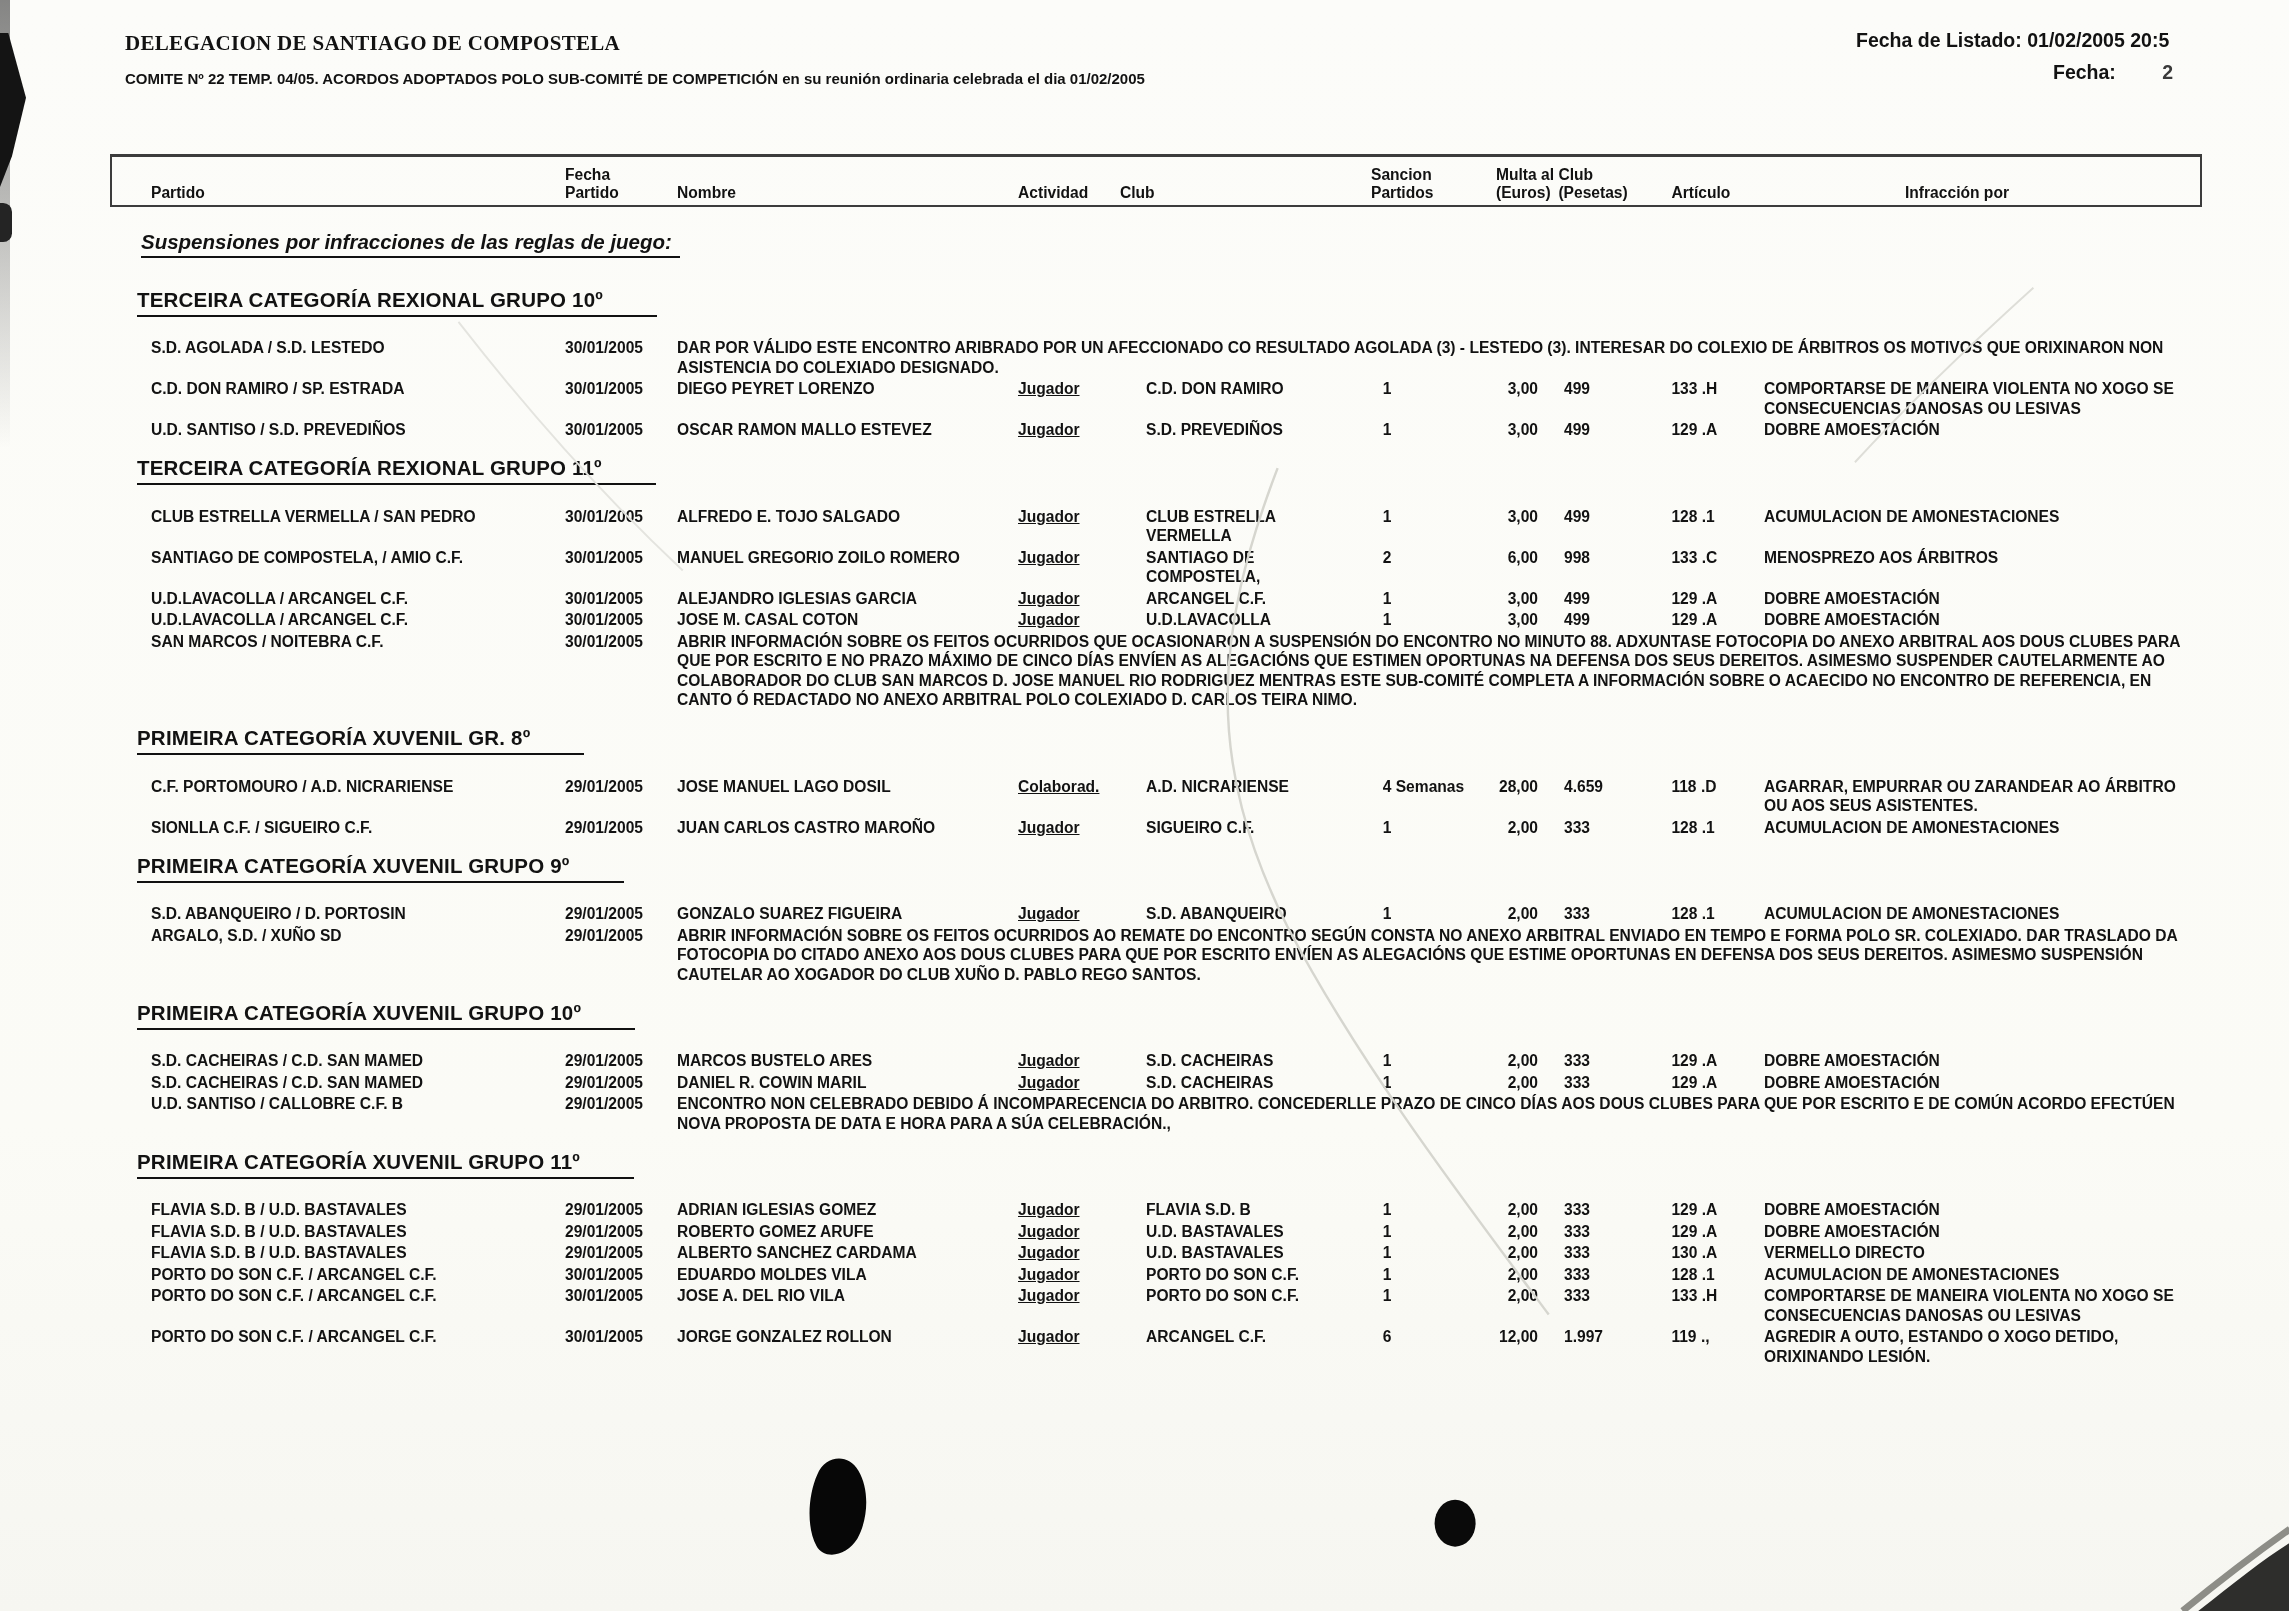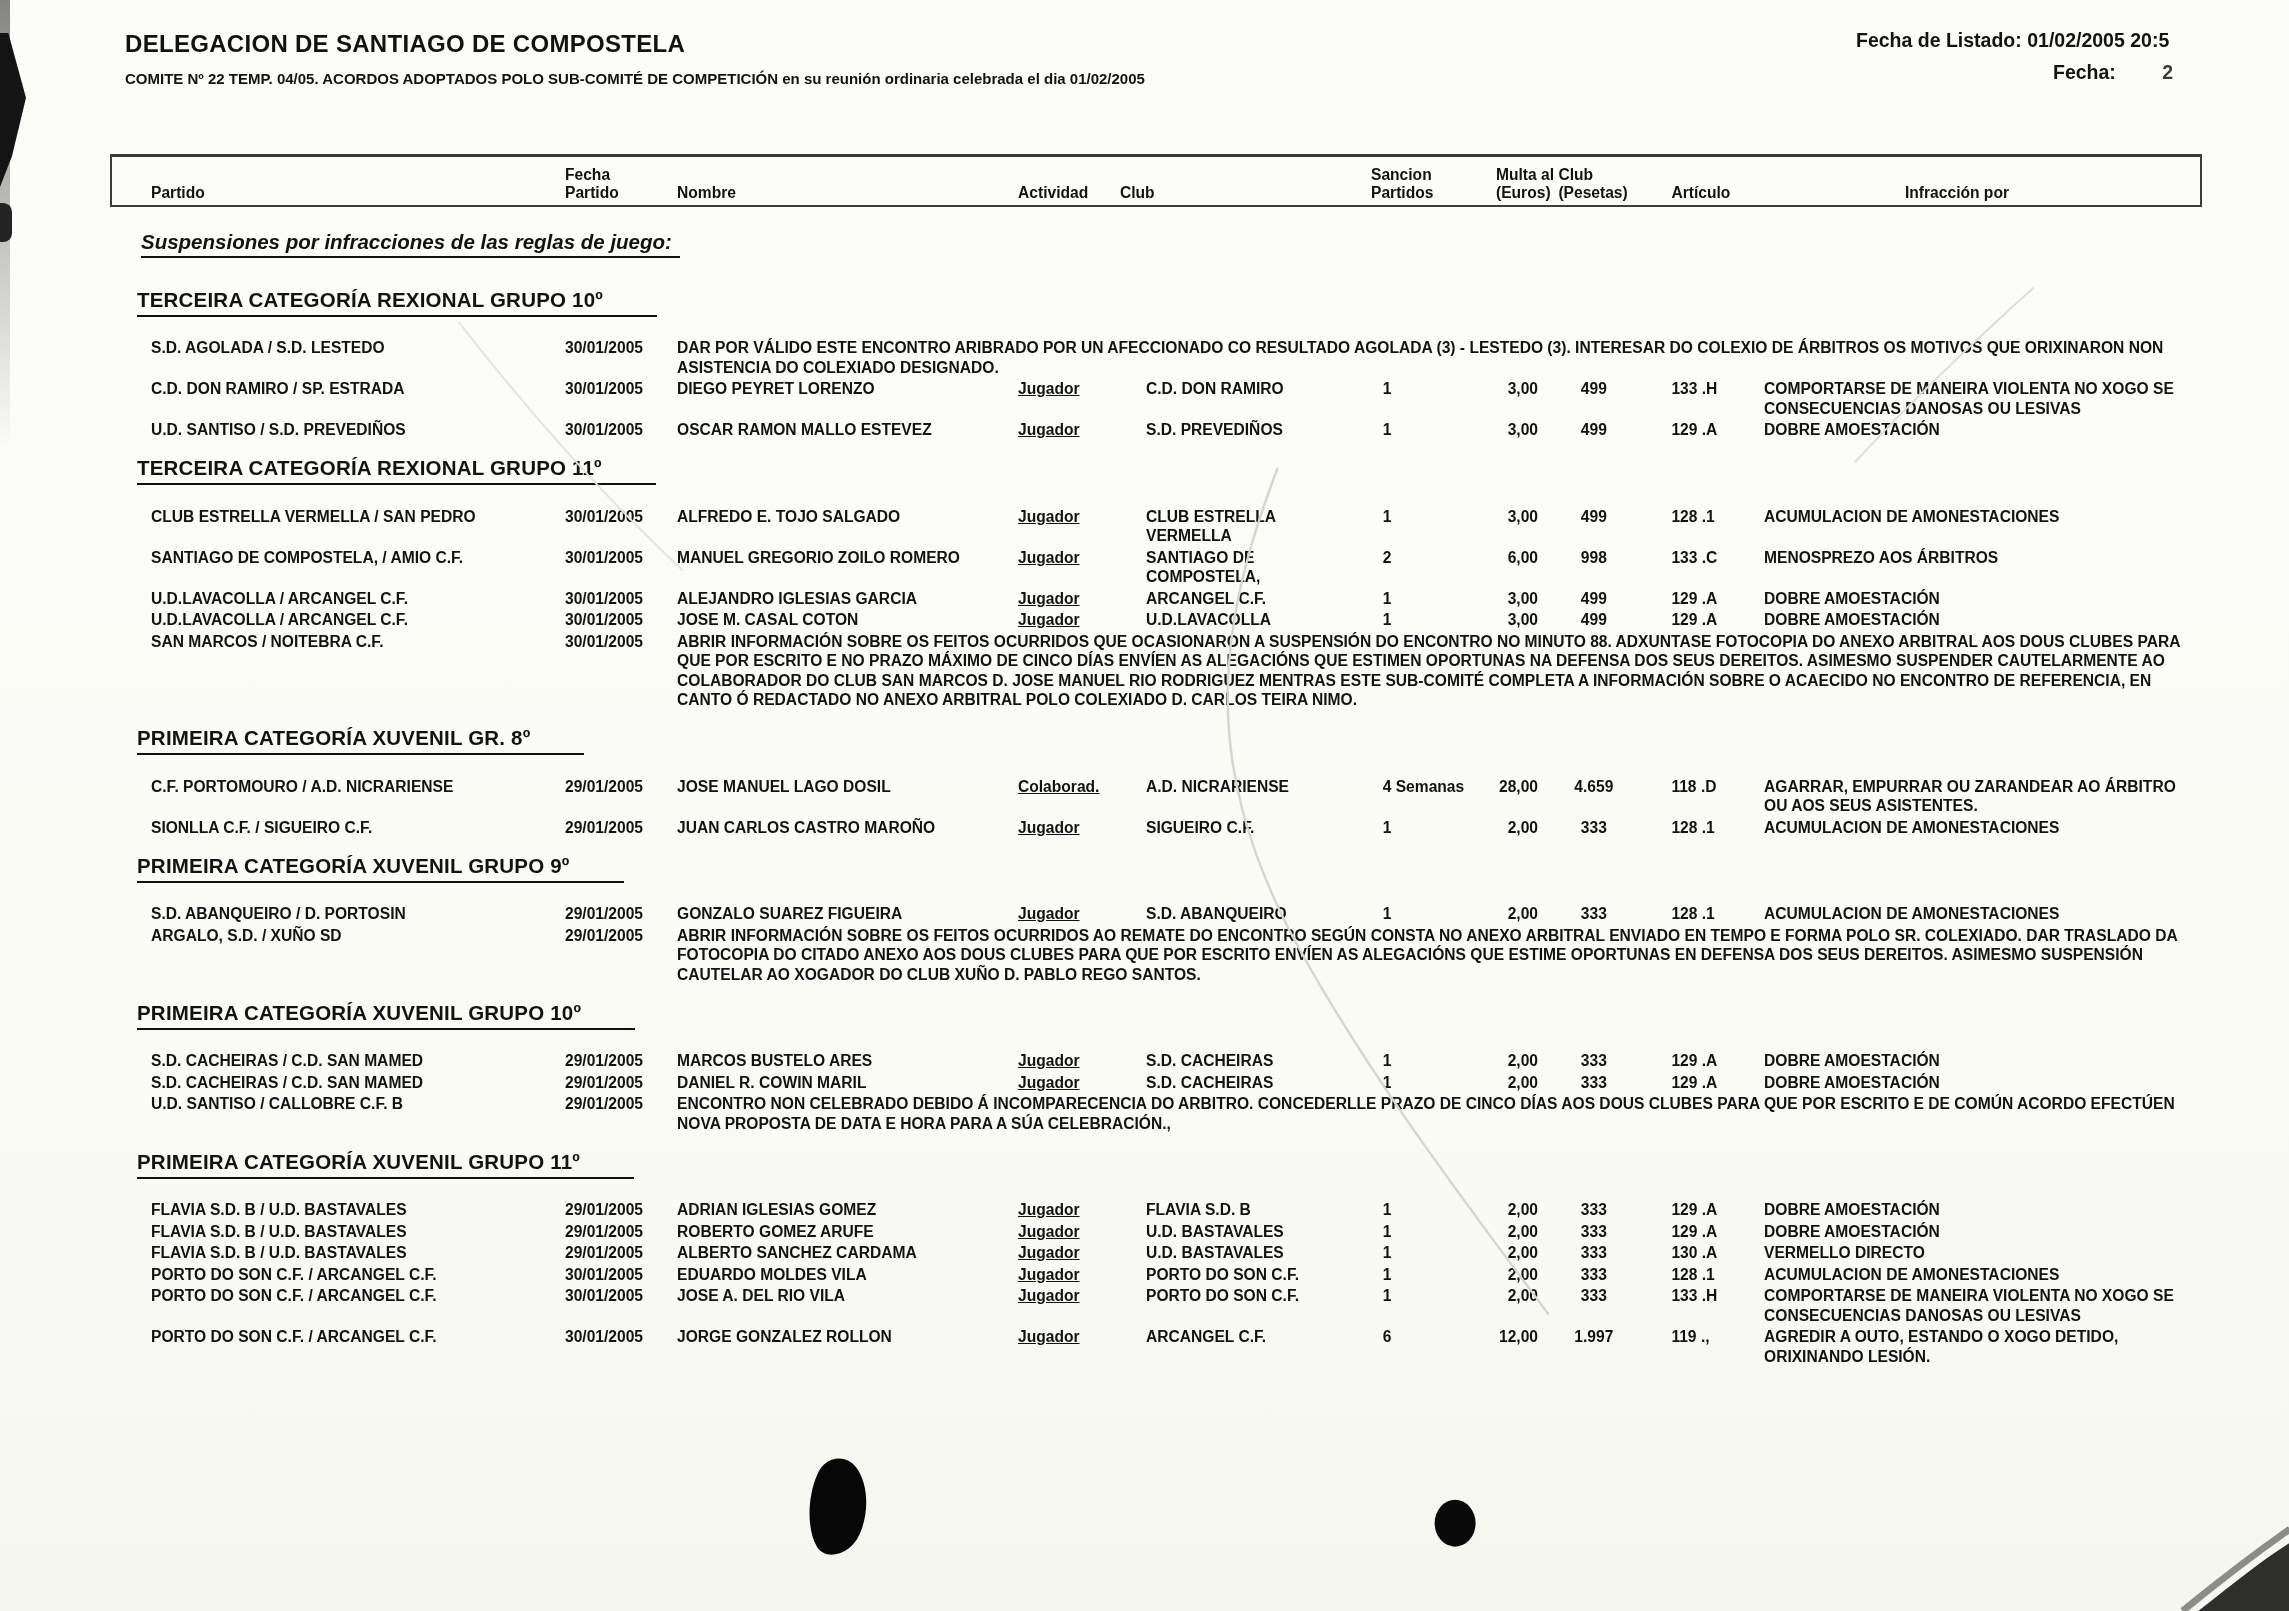--- a/index.html
+++ b/index.html
@@ -7,21 +7,21 @@
     width:2290px;height:1611px;position:relative;overflow:hidden;
     background:#fbfbf7;
     font-family:"Liberation Sans", sans-serif;
     font-weight:bold;
     color:#121212;
   }
   .page{position:absolute;inset:0;background:linear-gradient(180deg,#fcfcf9 0%,#fbfbf6 70%,#f6f6f1 100%);}
 
   
   .doc-header{position:absolute;top:29px;left:125px;right:0;}
-  .page-title{font-size:24px;line-height:29px;letter-spacing:0.3px;}
+  .page-title{font-size:21px;line-height:29px;letter-spacing:0.3px;font-family:Liberation Serif, serif;}
   .page-subtitle{font-size:15px;line-height:23.4px;margin-top:8.8px;}
   .listing-meta{position:absolute;top:0;left:1731px;width:683px;font-size:19.5px;line-height:23.4px;white-space:nowrap;}
   .meta-line2{margin-top:8.8px;margin-left:197px;}
   .pagina-value{margin-left:41px;color:#3a3a3a;}
 
   
   .grid-cols{
     display:grid;
     grid-template-columns:414px 112px 341px 102px 249px 127px 68px 83px 117px 1fr;
     padding-left:151px;padding-right:91px;
@@ -53,21 +53,21 @@
   .rows{margin:0;}
   .row{margin-bottom:2px;}
   .cell{font-size:15.6px;line-height:19.5px;}
   .col-partido{grid-column:1;padding-right:13.7px;}
   .col-fecha{grid-column:2;}
   .col-nombre{grid-column:3;padding-right:9.8px;}
   .col-actividad{grid-column:4;text-decoration:underline;}
   .col-club{grid-column:5;padding-right:5.9px;margin-left:26px;}
   .col-sancion{grid-column:6;padding-left:13.7px;}
   .col-euros{grid-column:7;text-align:right;padding-right:26px;}
-  .col-pesetas{grid-column:8;text-align:center;padding-right:23.4px;}
+  .col-pesetas{grid-column:8;text-align:left;padding-right:23.4px;}
   .col-articulo{grid-column:9;padding-left:24.4px;}
   .col-infraccion{grid-column:10;}
   .col-note{grid-column:3 / -1;}
 
   
   .edge-strip{position:absolute;left:0;top:0;width:9.8px;height:449px;
     background:linear-gradient(180deg,rgba(35,35,35,.55),rgba(35,35,35,0));}
   .edge-wedge{position:absolute;left:0;top:33px;width:26px;height:154px;background:#141414;
     clip-path:polygon(0 0,32% 0,100% 42%,46% 80%,0 100%);}
   .edge-nub{position:absolute;left:0;top:203px;width:11.7px;height:39px;background:#242424;

